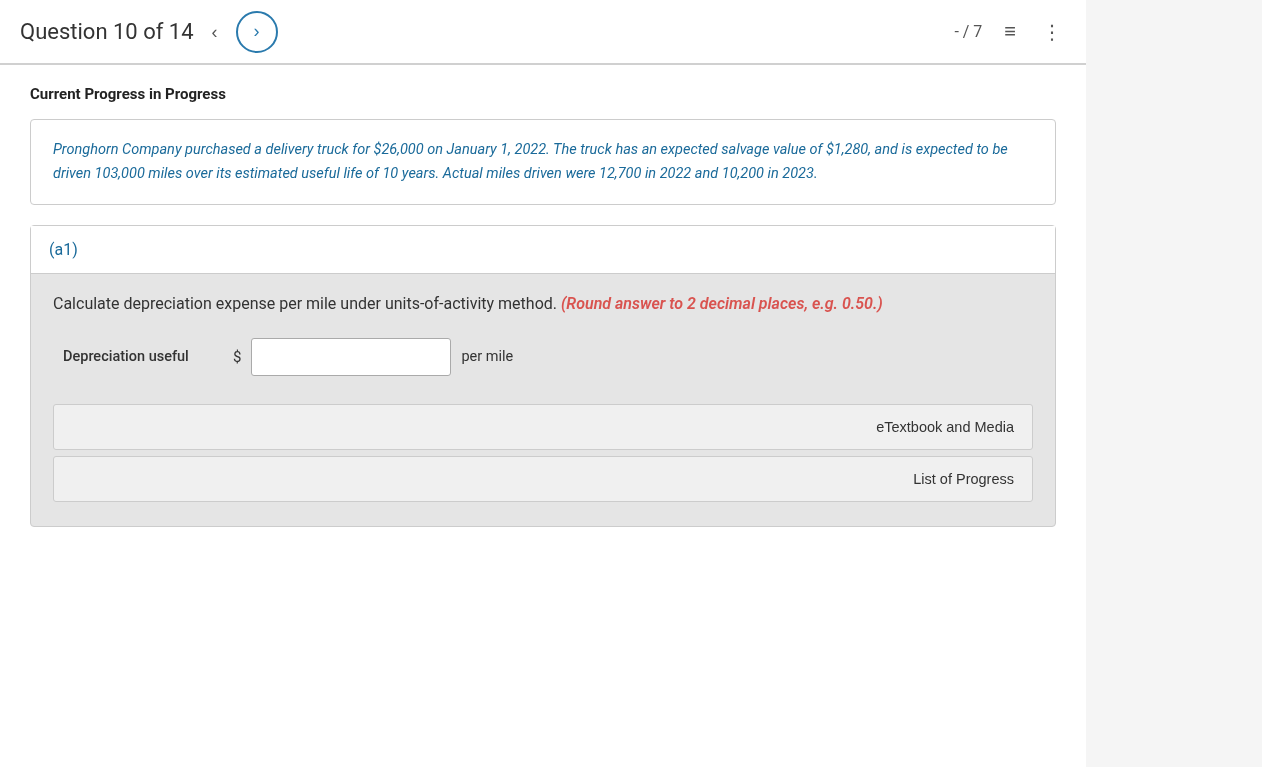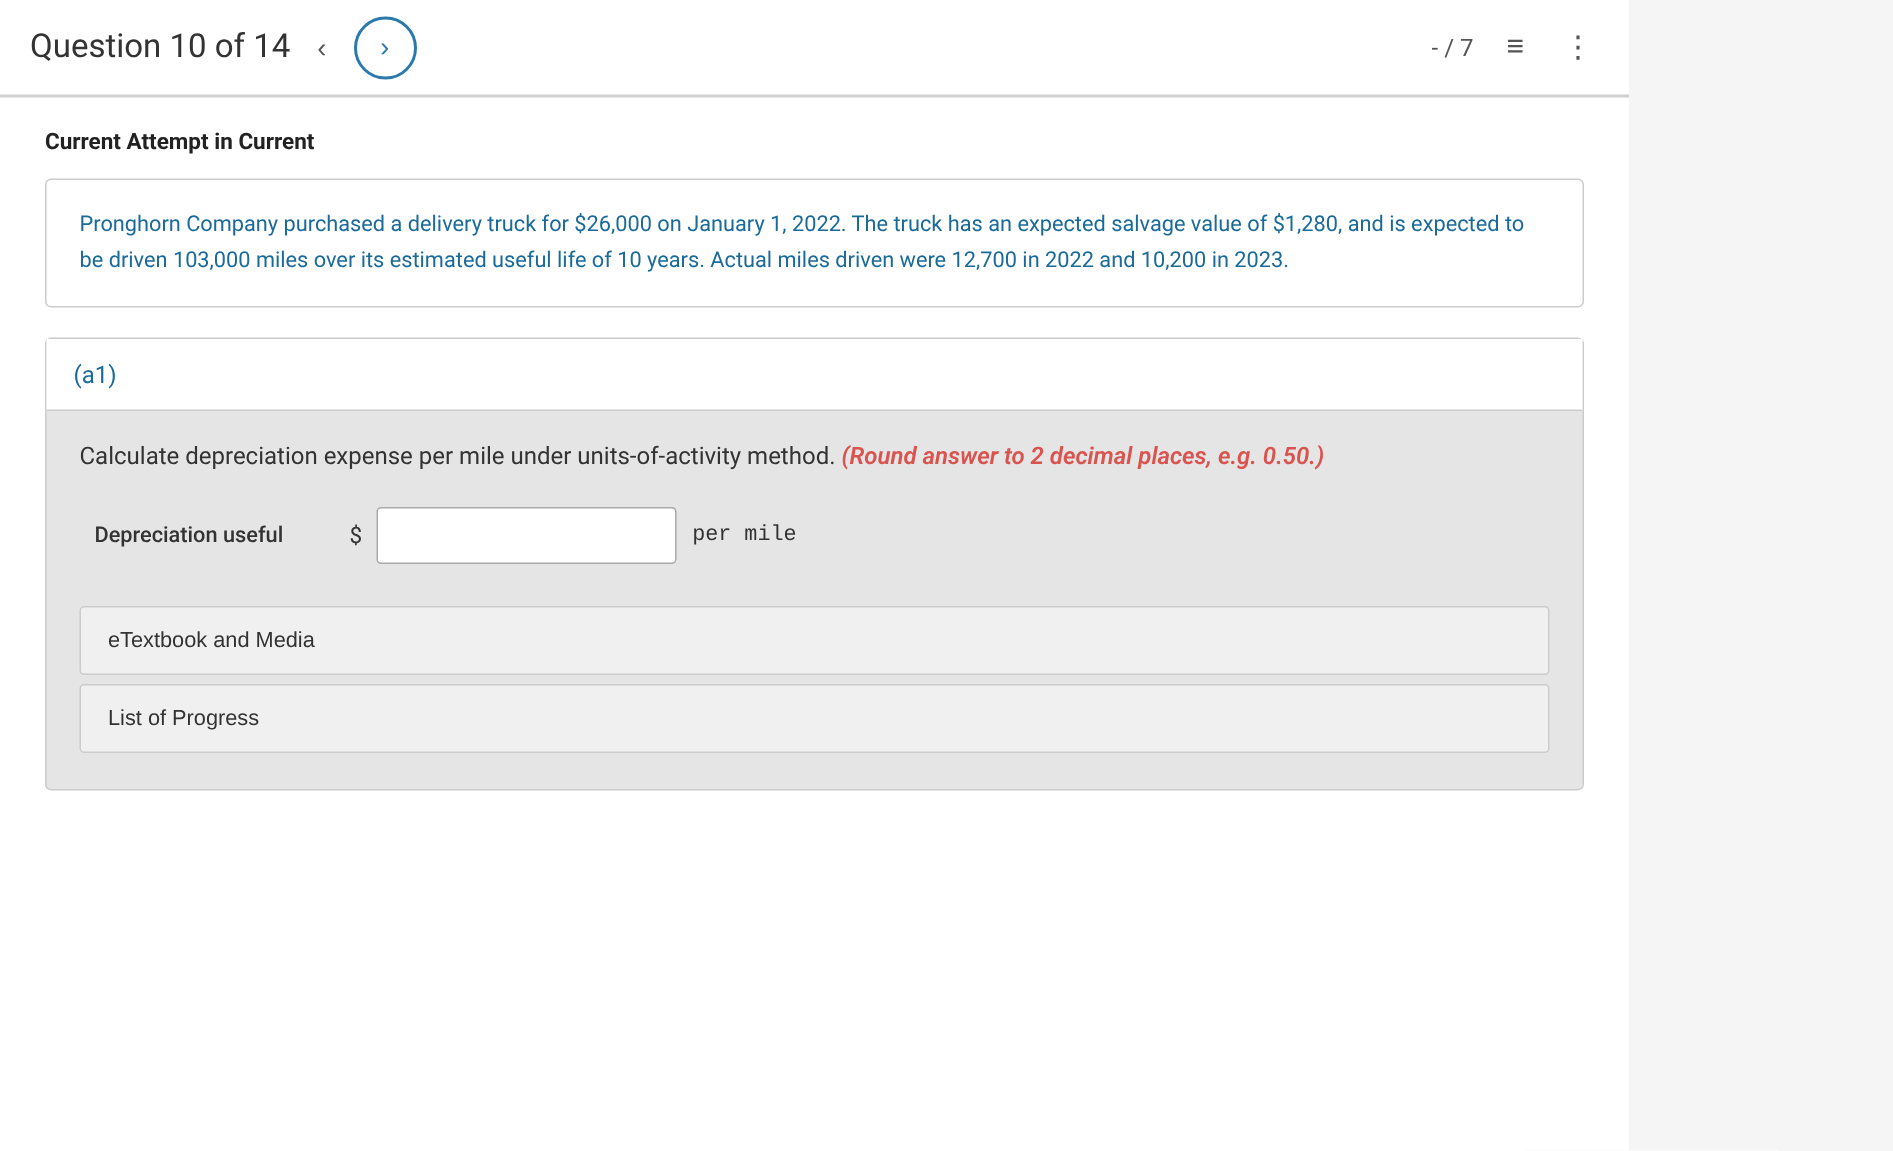--- a/index.html
+++ b/index.html
@@ -112,20 +112,21 @@
       margin-bottom: 16px;
     }
 
     
     .problem-box {
       border: 1px solid #ccc;
       border-radius: 4px;
       padding: 18px 22px;
       margin-bottom: 20px;
       background: #fff;
+      font-style: italic;
     }
 
     .problem-text {
       color: #1a6a9a;
       font-size: 14.5px;
       line-height: 1.65;
     }
 
     
     .part-box {
@@ -190,28 +191,27 @@
       border: 1px solid #aaa;
       border-radius: 3px;
       padding: 4px 8px;
       font-size: 14px;
       outline: none;
     }
 
     .per-mile-text {
       font-size: 14.5px;
       color: #333;
-      font-family: Liberation Mono, monospace;
     }
 
     
     .resource-btn {
       display: block;
       width: 100%;
-      text-align: left;
+      text-align: right;
       padding: 14px 18px;
       background: #f0f0f0;
       border: 1px solid #ccc;
       border-radius: 3px;
       font-size: 14.5px;
       color: #333;
       cursor: pointer;
       margin-bottom: 6px;
     }
 
@@ -276,21 +276,21 @@
         <span>≡</span>
       </button>
       <button class="more-icon-btn">
         <span>⋮</span>
       </button>
     </div>
   </div>
 
   <div class="content-area">
 
-    <div class="current-attempt-label">Current Attempt in Current</div>
+    <div class="current-attempt-label">Current Progress in Progress</div>
 
     <div class="problem-box">
       <p class="problem-text">Pronghorn Company purchased a delivery truck for $26,000 on January 1, 2022. The truck has an expected salvage value of $1,280, and is expected to be driven 103,000 miles over its estimated useful life of 10 years. Actual miles driven were 12,700 in 2022 and 10,200 in 2023.</p>
     </div>
 
     <div class="part-box">
 
       <div class="part-header">
         <span class="part-label">(a1)</span>
       </div>

